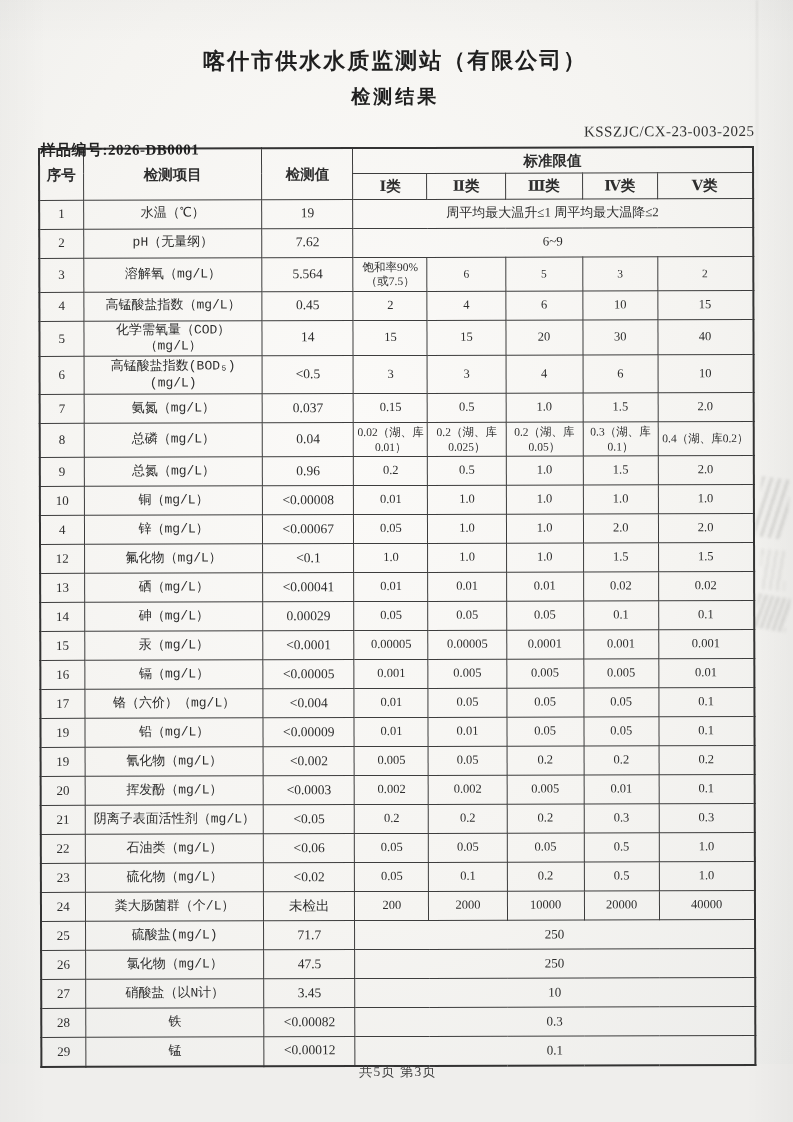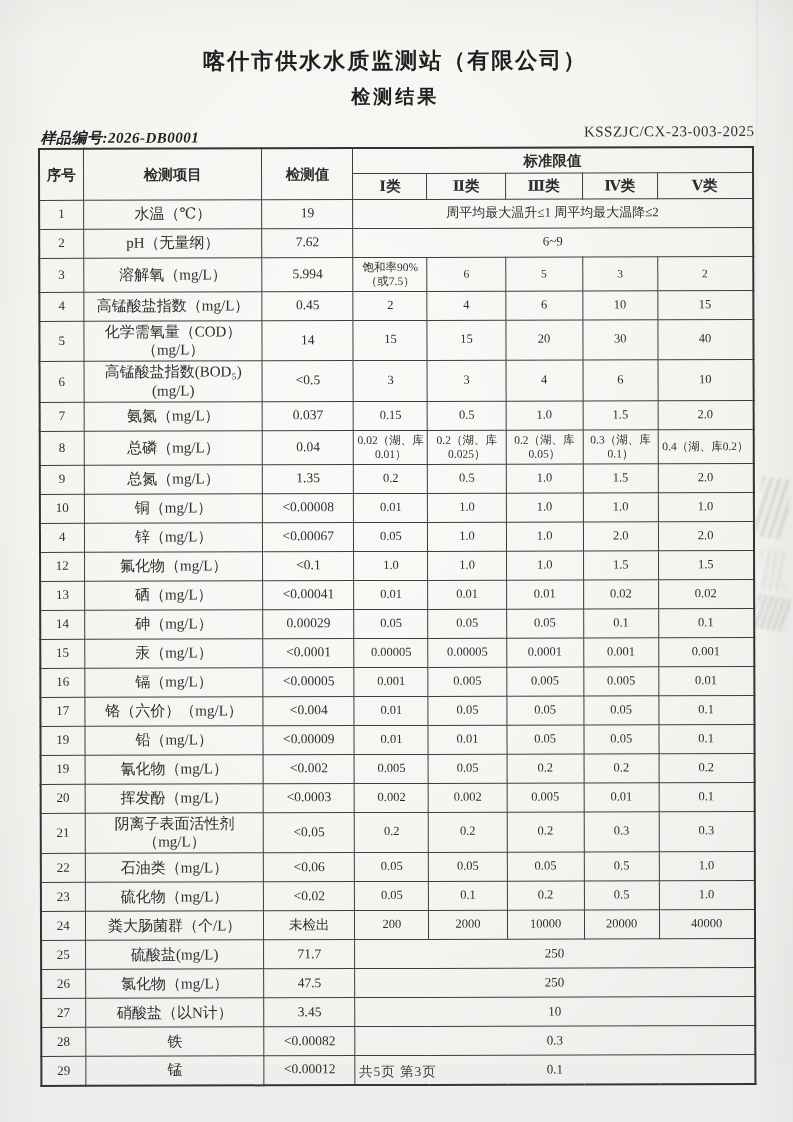--- a/index.html
+++ b/index.html
@@ -35,21 +35,21 @@
     color: #1f1f1f;
   }
   .meta-row {
     position: relative;
     width: 716px;
     margin: 14px auto 0 auto;
     left: 1px;
     height: 20px;
     font-size: 15px;
   }
-  .sample-no { position: absolute; left: 2px; top: 4px; font-weight: bold; letter-spacing: 0.5px; color: #222; font-style: italic; }
+  .sample-no { position: absolute; left: 2px; top: 16px; font-weight: bold; letter-spacing: 0.5px; color: #222; }
   .doc-code { position: absolute; right: 0; top: 0; letter-spacing: 0.5px; color: #333; margin-left: 48px; }
 
   table.results {
     width: 716px;
     margin: 3px auto 0 auto;
     border-collapse: collapse;
     table-layout: fixed;
     background: transparent;
   }
   table.results th, table.results td {
@@ -59,21 +59,21 @@
     color: #2e2e2e;
     padding: 1px 3px;
     line-height: 1.25;
     overflow: hidden;
   }
   table.results { border: 2px solid #333; }
   thead th { font-size: 14.5px; font-weight: bold; color: #222; }
   thead tr.h1 th { height: 25px; }
   thead tr.h2 th { height: 26px; }
   td.c-no { font-size: 13px; }
-  td.c-item { text-align: left; font-size: 15px; padding-left: 6px; white-space: pre-line; }
+  td.c-item { text-align: left; font-size: 13px; padding-left: 6px; white-space: pre-line; font-family: Liberation Mono, monospace; }
   td.c-val { font-size: 13.5px; }
   td.c-lim { font-size: 12.5px; white-space: pre-line; }
   td.c-span { font-size: 13px; }
   tr.rh30 td { height: 29px; }
   tr.rh34 td { height: 34px; }
   tr.rh38 td { height: 38px; }
   tr.small-lims td.c-lim { font-size: 11.5px; }
 
   .footer {
     position: absolute;
@@ -158,21 +158,21 @@
           </tr>
           <tr class="rh30">
             <td class="c-no">2</td>
             <td class="c-item">pH（无量纲）</td>
             <td class="c-val">7.62</td>
             <td class="c-span" colspan="5">6~9</td>
           </tr>
           <tr class="rh34 small-lims">
             <td class="c-no">3</td>
             <td class="c-item">溶解氧（mg/L）</td>
-            <td class="c-val">5.994</td>
+            <td class="c-val">5.564</td>
             <td class="c-lim">饱和率90%
 （或7.5）</td>
             <td class="c-lim">6</td>
             <td class="c-lim">5</td>
             <td class="c-lim">3</td>
             <td class="c-lim">2</td>
           </tr>
           <tr class="rh30">
             <td class="c-no">4</td>
             <td class="c-item">高锰酸盐指数（mg/L）</td>
@@ -220,21 +220,21 @@
             <td class="c-val">0.04</td>
             <td class="c-lim">0.02（湖、库0.01）</td>
             <td class="c-lim">0.2（湖、库0.025）</td>
             <td class="c-lim">0.2（湖、库0.05）</td>
             <td class="c-lim">0.3（湖、库0.1）</td>
             <td class="c-lim">0.4（湖、库0.2）</td>
           </tr>
           <tr class="rh30">
             <td class="c-no">9</td>
             <td class="c-item">总氮（mg/L）</td>
-            <td class="c-val">1.35</td>
+            <td class="c-val">0.96</td>
             <td class="c-lim">0.2</td>
             <td class="c-lim">0.5</td>
             <td class="c-lim">1.0</td>
             <td class="c-lim">1.5</td>
             <td class="c-lim">2.0</td>
           </tr>
           <tr class="rh30">
             <td class="c-no">10</td>
             <td class="c-item">铜（mg/L）</td>
             <td class="c-val">&lt;0.00008</td>

